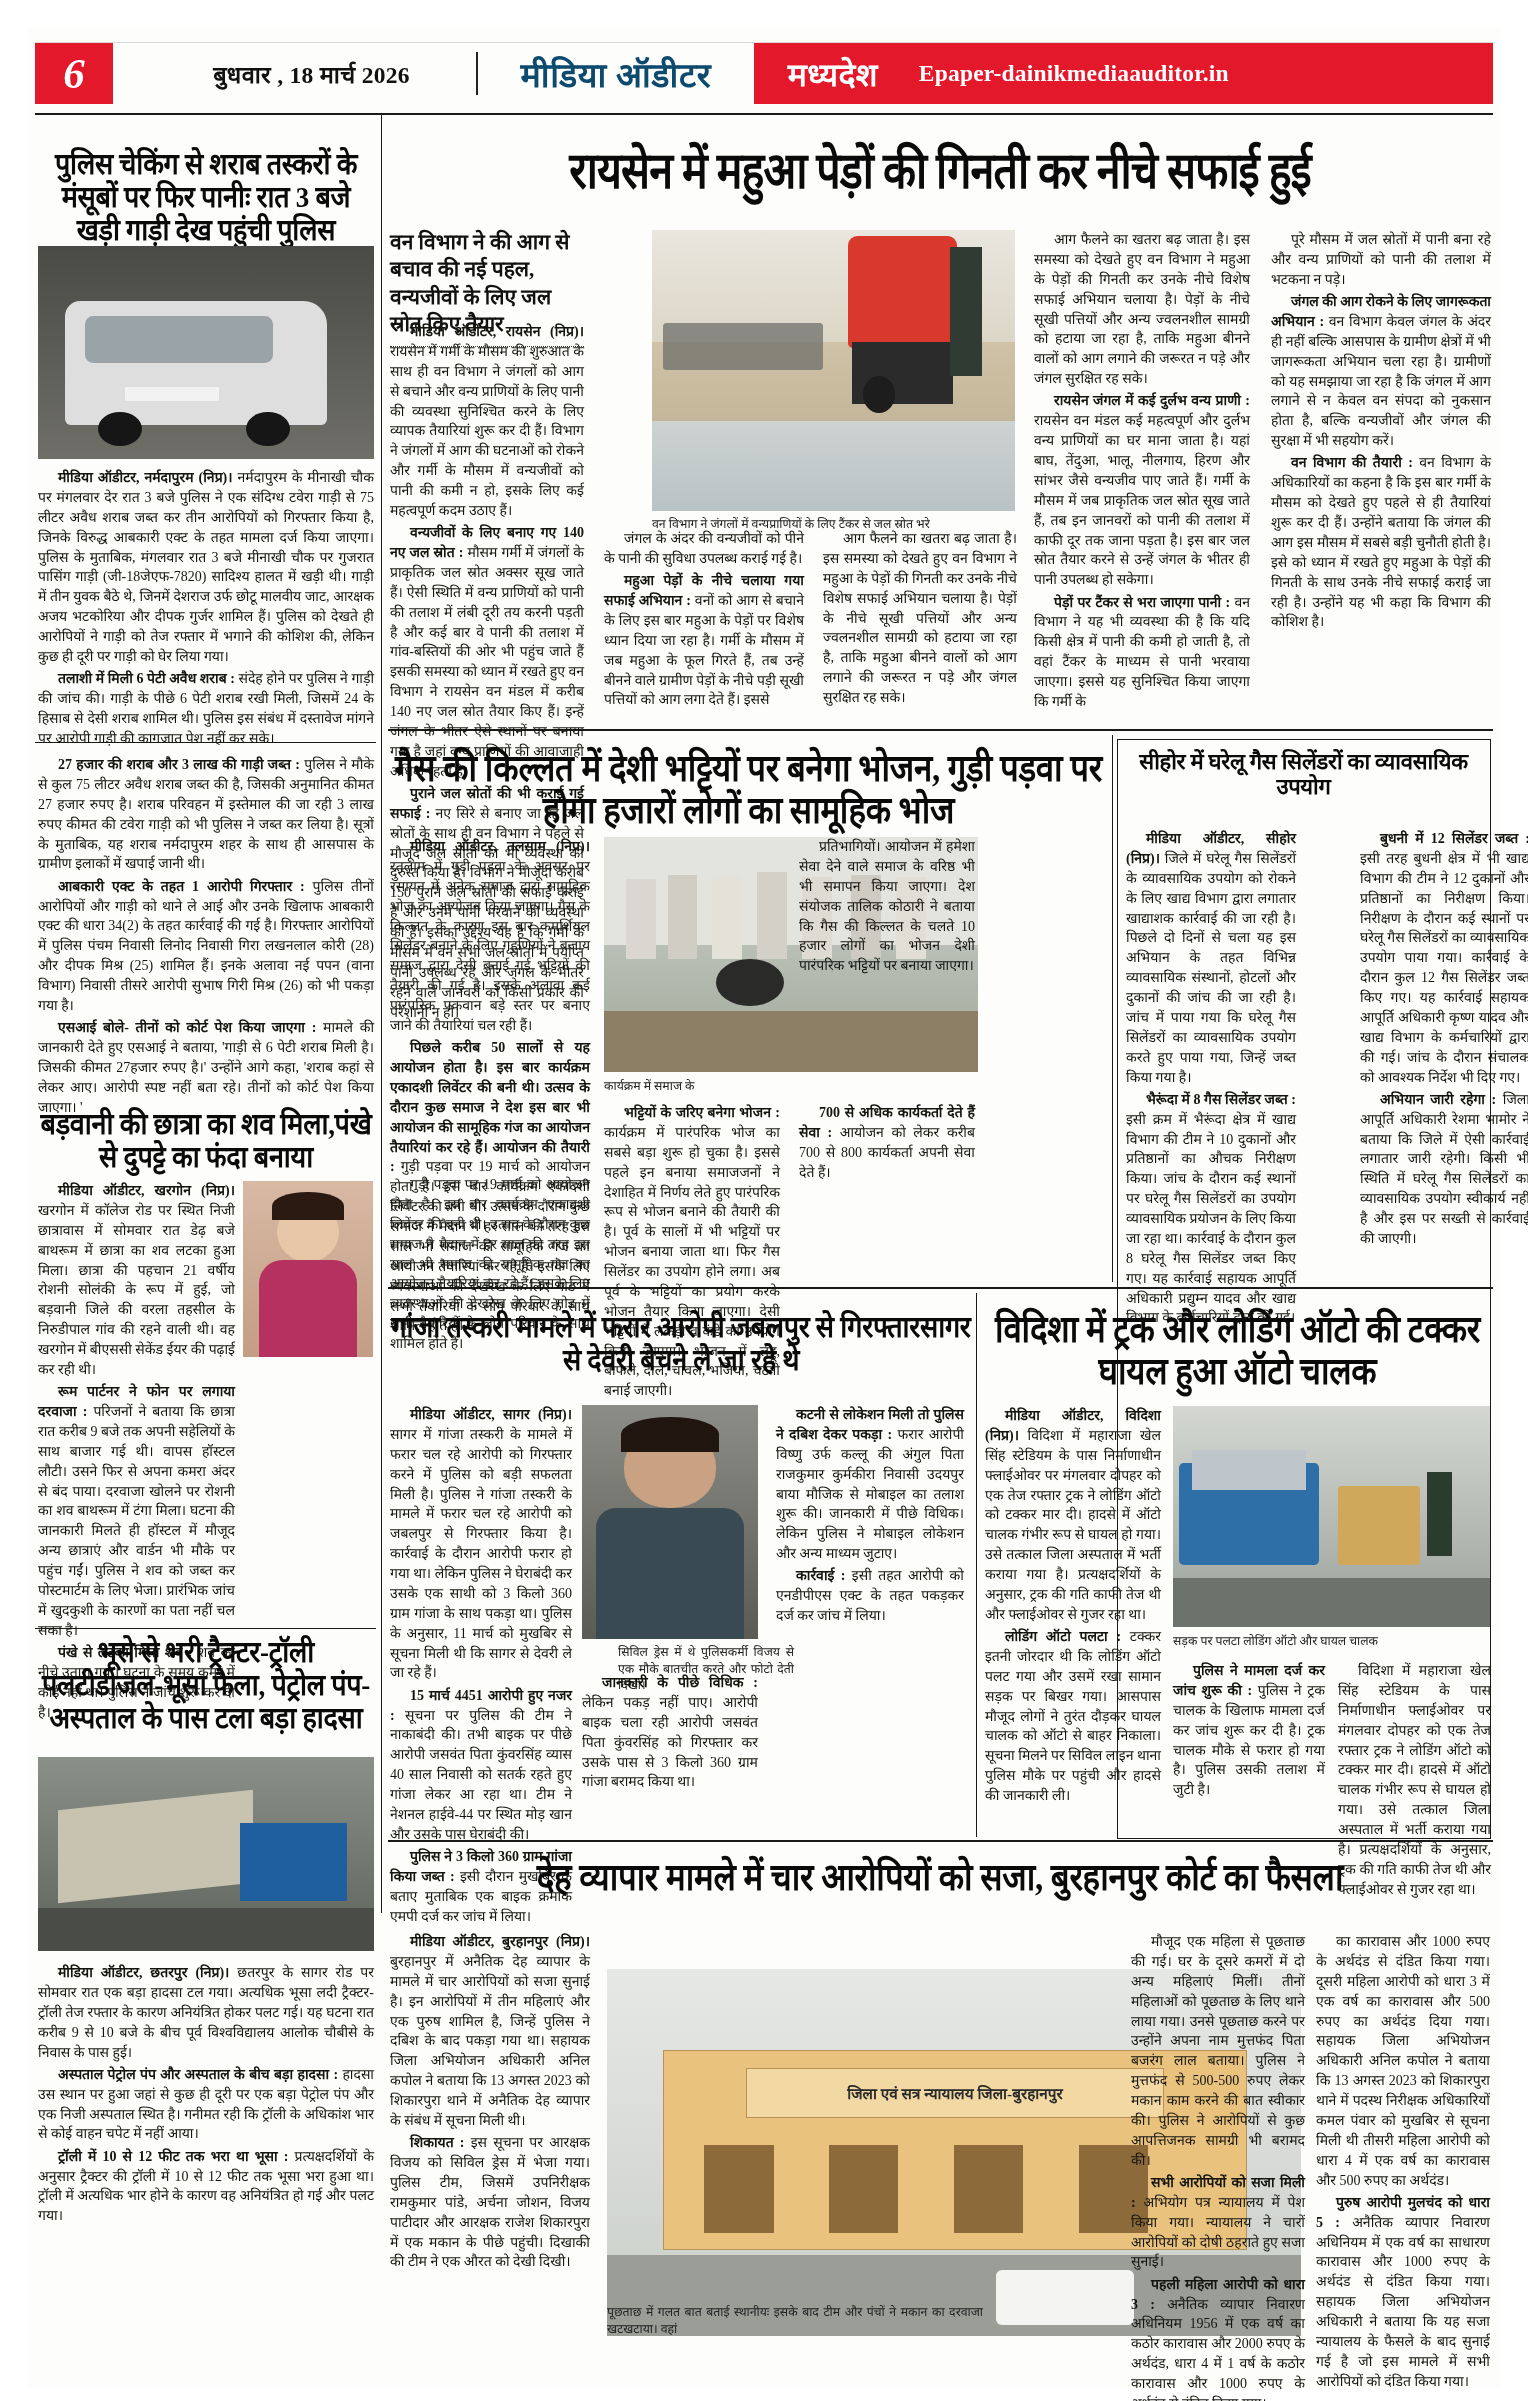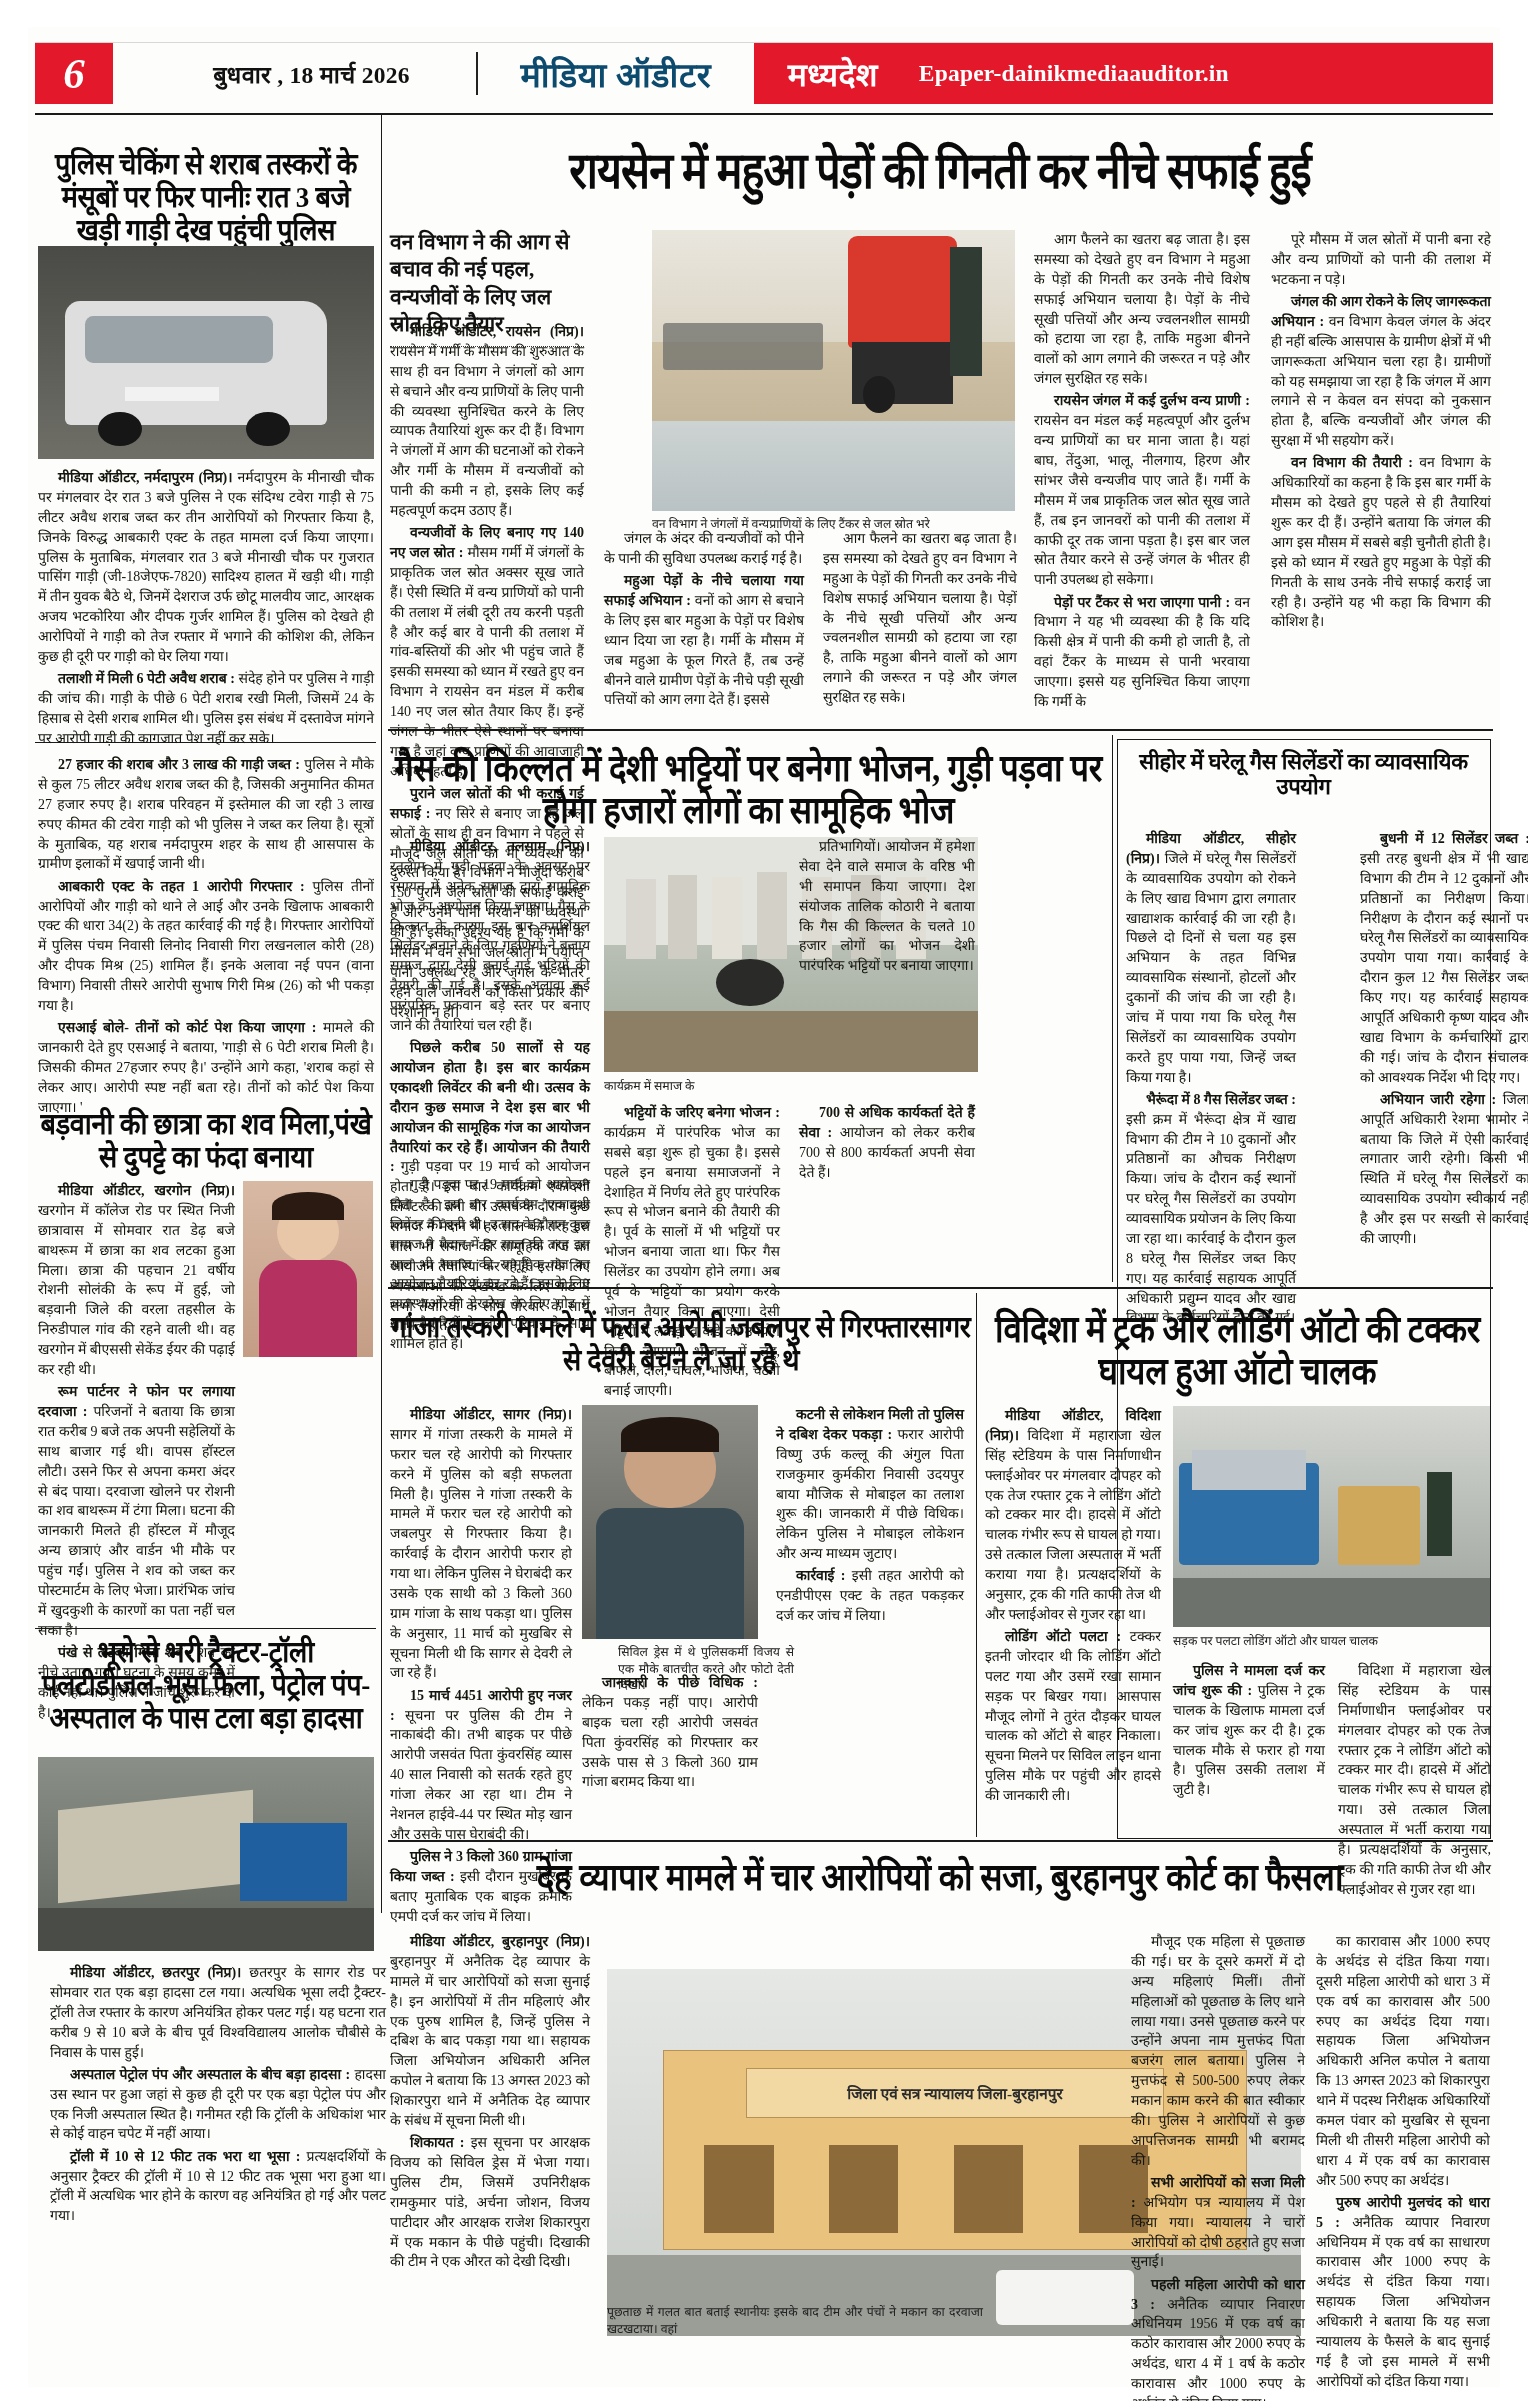--- a/index.html
+++ b/index.html
@@ -214,21 +214,21 @@
     <div class="hl hl-md">भूसे से भरी ट्रैक्टर-ट्रॉली पलटीडीजल-भूसा फैला, पेट्रोल पंप-अस्पताल के पास टला बड़ा हादसा</div>
   </div>
 
   <div class="photo" style="left:38px;top:1757px;width:336px;height:194px;">
     <div style="position:absolute;inset:0;background:linear-gradient(#8a8f88,#5e635c);"></div>
     <div style="position:absolute;left:6%;top:22%;width:58%;height:48%;background:#c8c3b0;transform:skewY(-6deg);"></div>
     <div style="position:absolute;left:60%;top:34%;width:32%;height:40%;background:#1f5fa0;"></div>
     <div style="position:absolute;left:0;bottom:0;width:100%;height:22%;background:#4a4d47;"></div>
   </div>
 
-  <div class="col body" style="left:38px;top:1963px;width:336px;height:376px;margin-left:12px;">
+  <div class="col body" style="left:38px;top:1963px;width:336px;height:376px;">
     <p><span class="dateline">मीडिया ऑडीटर, छतरपुर (निप्र)।</span>
        <span>छतरपुर के सागर रोड पर सोमवार रात एक बड़ा हादसा टल गया। अत्यधिक भूसा लदी ट्रैक्टर-ट्रॉली तेज रफ्तार के कारण अनियंत्रित होकर पलट गई। यह घटना रात करीब 9 से 10 बजे के बीच पूर्व विश्वविद्यालय आलोक चौबीसे के निवास के पास हुई।</span></p>
     <p><b>अस्पताल पेट्रोल पंप और अस्पताल के बीच बड़ा हादसा :</b>
        <span>हादसा उस स्थान पर हुआ जहां से कुछ ही दूरी पर एक बड़ा पेट्रोल पंप और एक निजी अस्पताल स्थित है। गनीमत रही कि ट्रॉली के अधिकांश भार से कोई वाहन चपेट में नहीं आया।</span></p>
     <p><b>ट्रॉली में 10 से 12 फीट तक भरा था भूसा :</b>
        <span>प्रत्यक्षदर्शियों के अनुसार ट्रैक्टर की ट्रॉली में 10 से 12 फीट तक भूसा भरा हुआ था। ट्रॉली में अत्यधिक भार होने के कारण वह अनियंत्रित हो गई और पलट गया।</span></p>
   </div>
 
   <div class="col" style="left:390px;top:748px;width:717px;">
     <div class="hl hl-lg">गैस की किल्लत में देशी भट्टियों पर बनेगा भोजन, गुड़ी पड़वा पर होगा हजारों लोगों का सामूहिक भोज</div>

